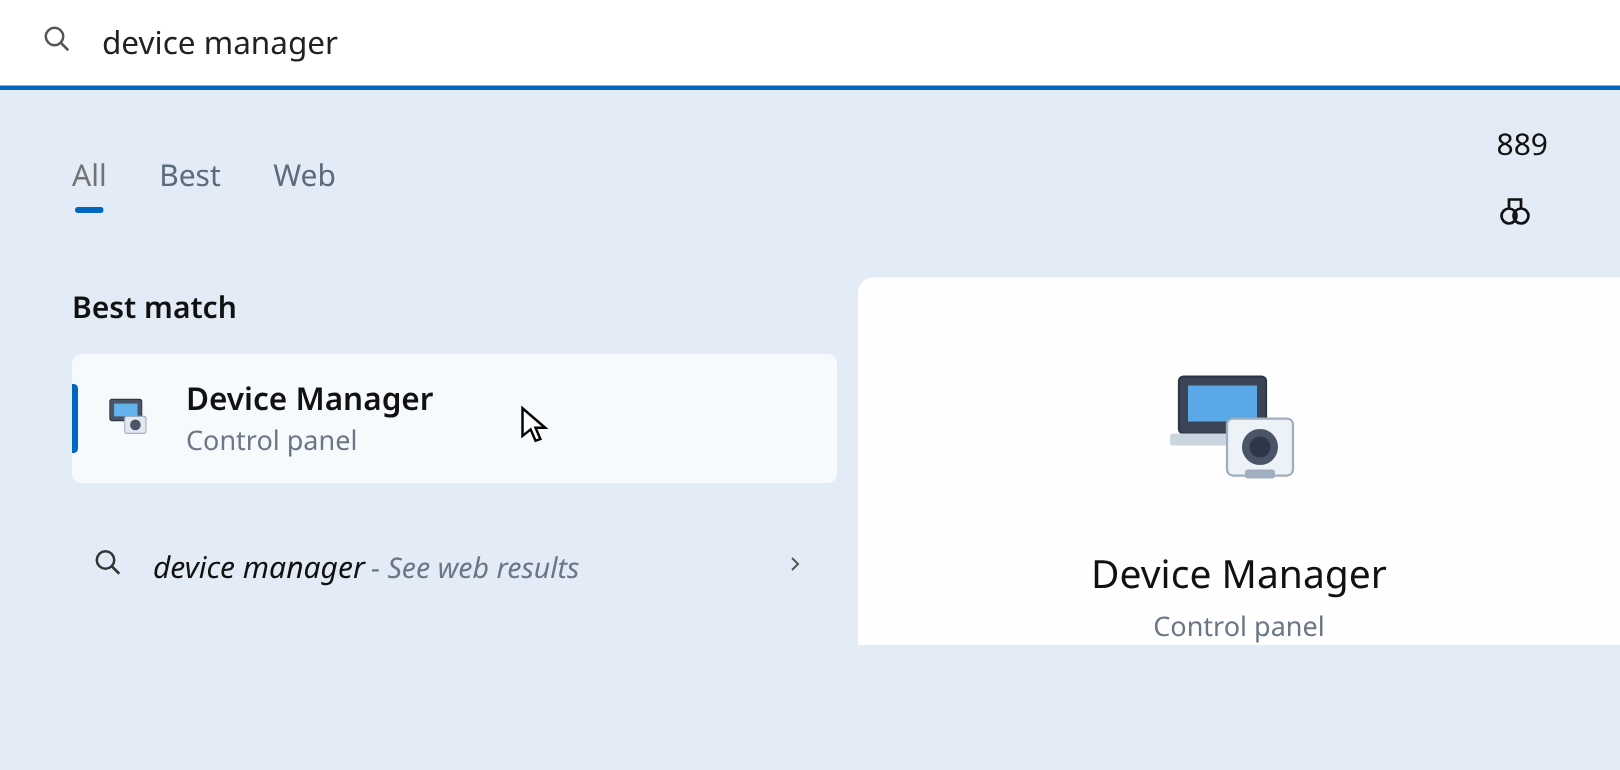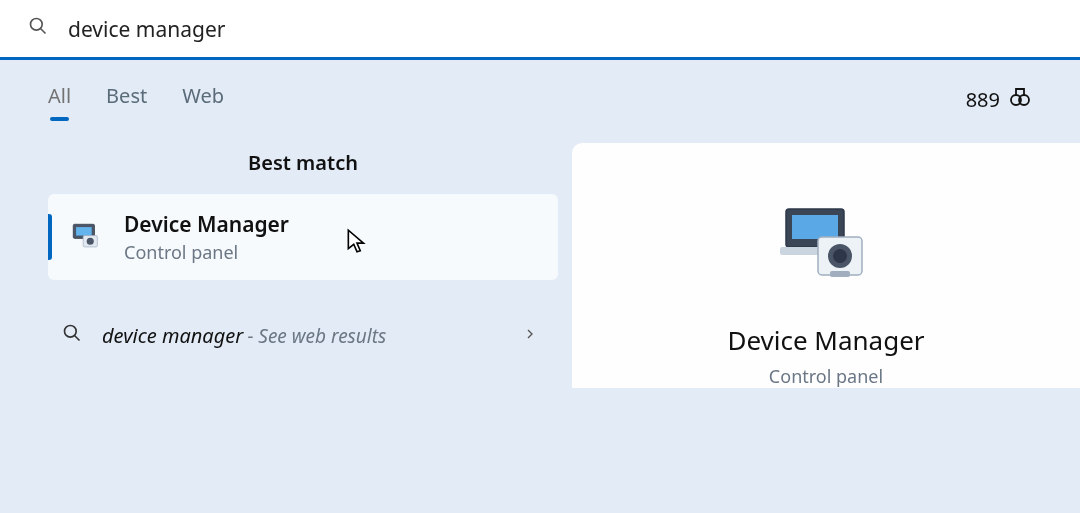--- a/index.html
+++ b/index.html
@@ -30,26 +30,26 @@
       font-size: 20px; color: #5a6b7a; cursor: pointer;
       padding-bottom: 8px; position: relative;
     }
     .tab.active { color: #737373; }
     .tab.active::after {
       content: ""; position: absolute; left: 2px; right: 2px; bottom: -4px;
       height: 4px; background: #0067c0; border-radius: 2px;
     }
     .tab-more { display: flex; align-items: center; gap: 6px; }
     .tabs-spacer { flex: 1; }
-    .rewards { display: flex; align-items: center; gap: 8px; font-size: 20px; color: #111; }
+    .rewards { display: flex; gap: 20px; font-size: 20px; color: #111; flex-direction: column; }
     
     .body-row { display: flex; padding: 20px 0 0 48px; gap: 14px; }
     .left-col { flex: 0 0 510px; }
     
-    .section-heading { font-size: 20px; font-weight: 600; color: #111; margin-bottom: 18px; text-align: center; }
+    .section-heading { font-size: 20px; font-weight: 600; color: #111; margin-bottom: 18px; }
     
     .best-match-card {
       background: #f7fafd;
       border-radius: 6px;
       display: flex; align-items: center;
       padding: 16px 18px 16px 0;
       position: relative;
       margin-bottom: 30px;
     }
     .best-match-card::before {

